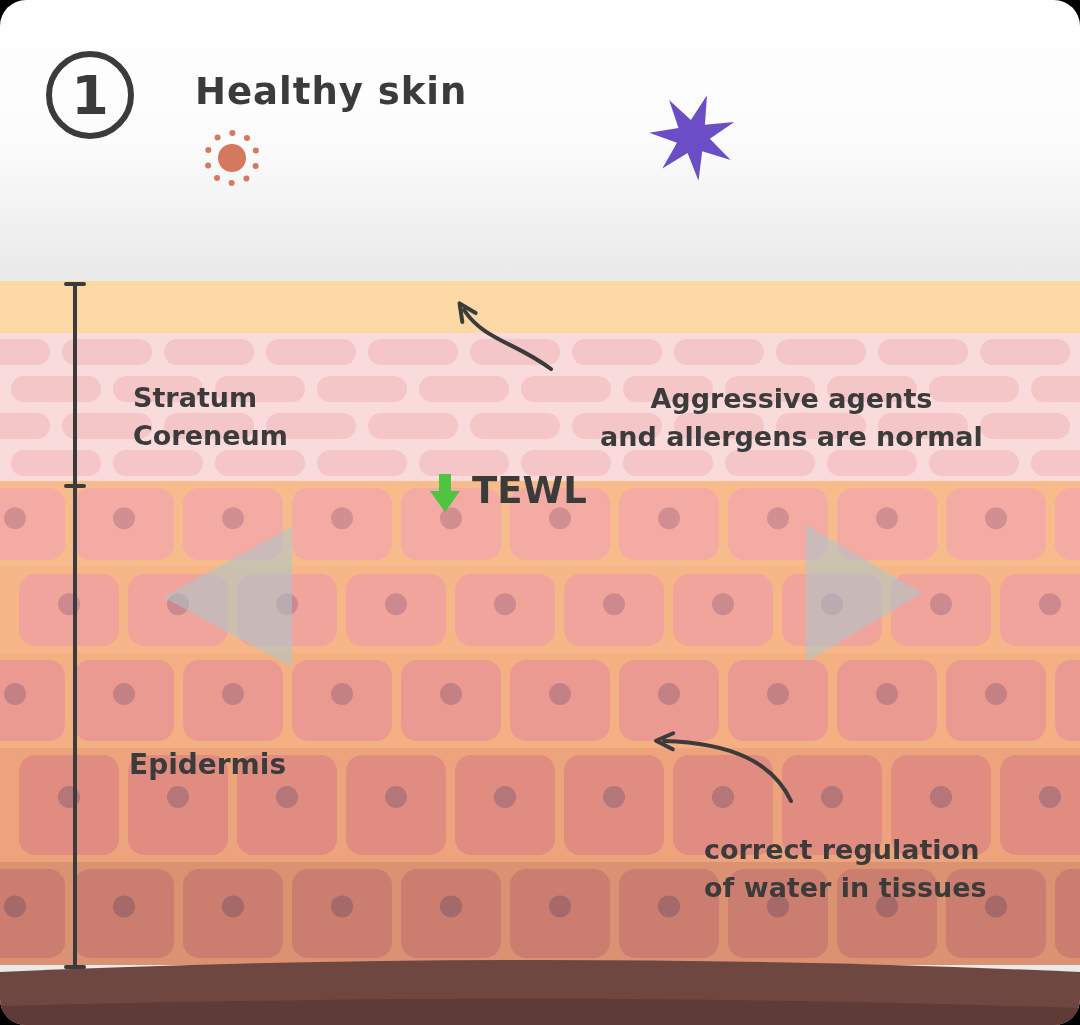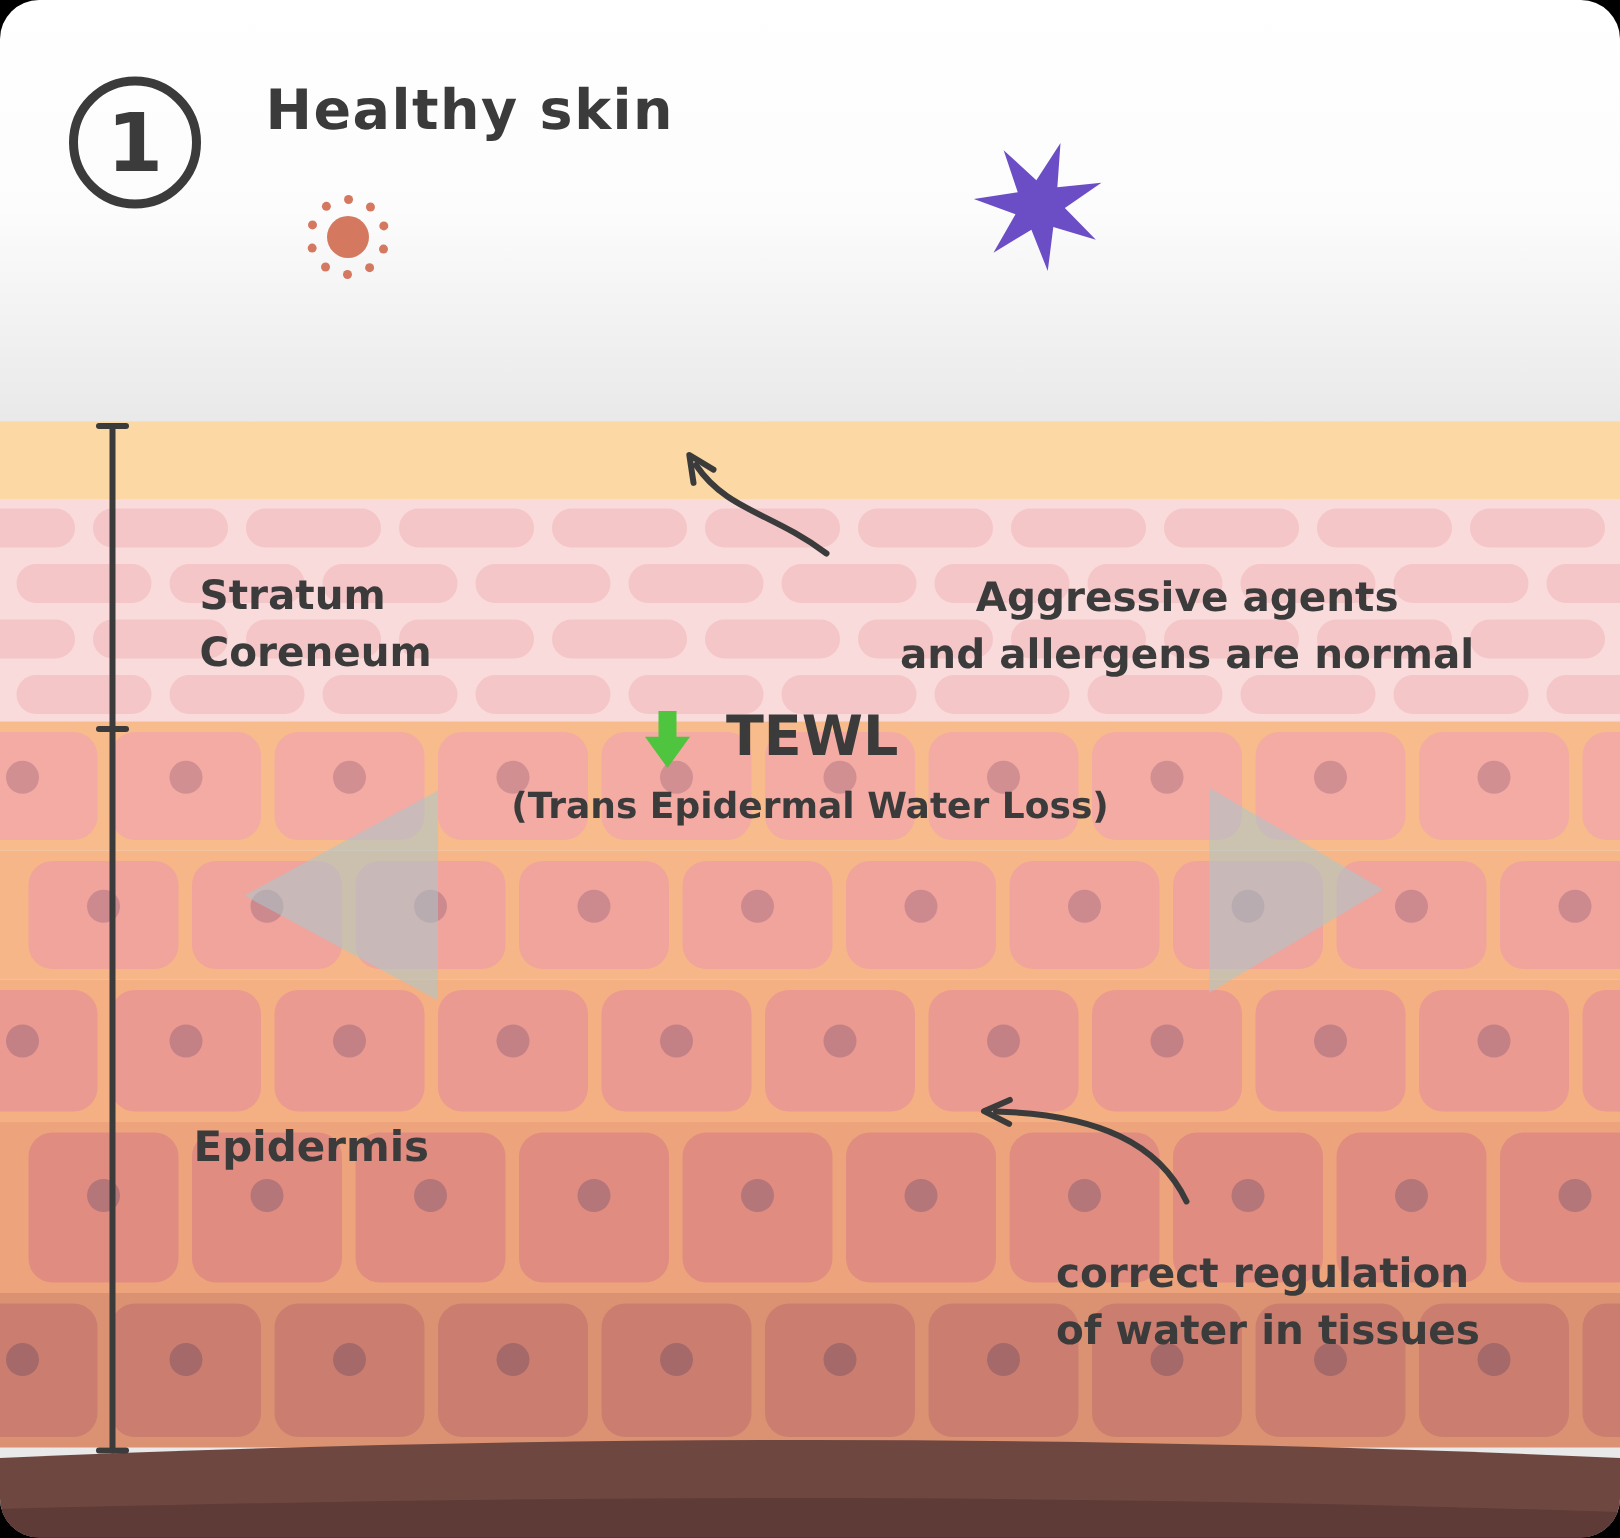--- a/index.html
+++ b/index.html
@@ -9,29 +9,29 @@
   html,body{margin:0;padding:0;background:#000;}
   .page{position:relative;width:1080px;height:1025px;overflow:hidden;border-radius:26px;
     background:linear-gradient(180deg,#ffffff 0px,#fcfcfc 140px,#e9e9e9 280px,#e9e9e9 100%);
     font-family:"DejaVu Sans","Liberation Sans",sans-serif;color:var(--ink);}
   .skin{position:absolute;inset:0;z-index:1;}
   .ink-stroke{stroke:var(--ink);stroke-width:4;stroke-linecap:round;fill:none;}
   .tewl-triangle{fill:rgba(167,200,205,0.55);}
   .step-circle{position:absolute;left:46px;top:51px;width:88px;height:88px;box-sizing:border-box;
     border:6px solid var(--ink);border-radius:50%;display:flex;align-items:center;justify-content:center;
     font-size:54px;font-weight:700;z-index:3;}
-  .title{position:absolute;left:177px;top:48px;margin:0;font-size:37px;font-weight:700;
+  .title{position:absolute;left:177px;top:48px;margin:18px;font-size:37px;font-weight:700;
     line-height:1.42;letter-spacing:1px;z-index:3;}
   .line{display:block;}
   .label{position:absolute;font-size:27px;font-weight:600;line-height:1.4;z-index:3;margin-top:21px;}
   .stratum{left:133px;top:358px;}
   .blocked{left:600px;top:359px;text-align:center;}
   .epidermis{left:129px;top:724px;font-size:28px;}
   .regulation{left:704px;top:810px;}
-  .tewl{position:absolute;left:430px;top:470px;display:flex;align-items:center;gap:24px;z-index:3;}
+  .tewl{position:absolute;left:430px;top:470px;display:flex;align-items:center;gap:12px;z-index:3;}
   .down-arrow{width:30px;height:38px;margin-top:4px;background:var(--green);
     clip-path:polygon(30% 0%,70% 0%,70% 45%,100% 45%,50% 100%,0% 45%,30% 45%);}
   .tewl-text{font-size:37px;font-weight:800;line-height:1.1;}
   .tewl-sub{position:absolute;left:240px;top:523px;width:600px;text-align:center;
     font-size:24px;font-weight:600;z-index:3;}
 </style>
 </head>
 <body>
 
 <div class="page">
@@ -248,21 +248,20 @@
 
   <div class="label blocked">
     <span class="line">Aggressive agents</span>
     <span class="line">and allergens are normal</span>
   </div>
 
   <div class="tewl">
     <span class="down-arrow"></span>
     <span class="tewl-text">TEWL</span>
   </div>
-  <div class="tewl-sub">(Trans Epidermal Water Loss)</div>
 
   <div class="label regulation">
     <span class="line">correct regulation</span>
     <span class="line">of water in tissues</span>
   </div>
 
   <div class="label epidermis">Epidermis</div>
 
 </div>
 

